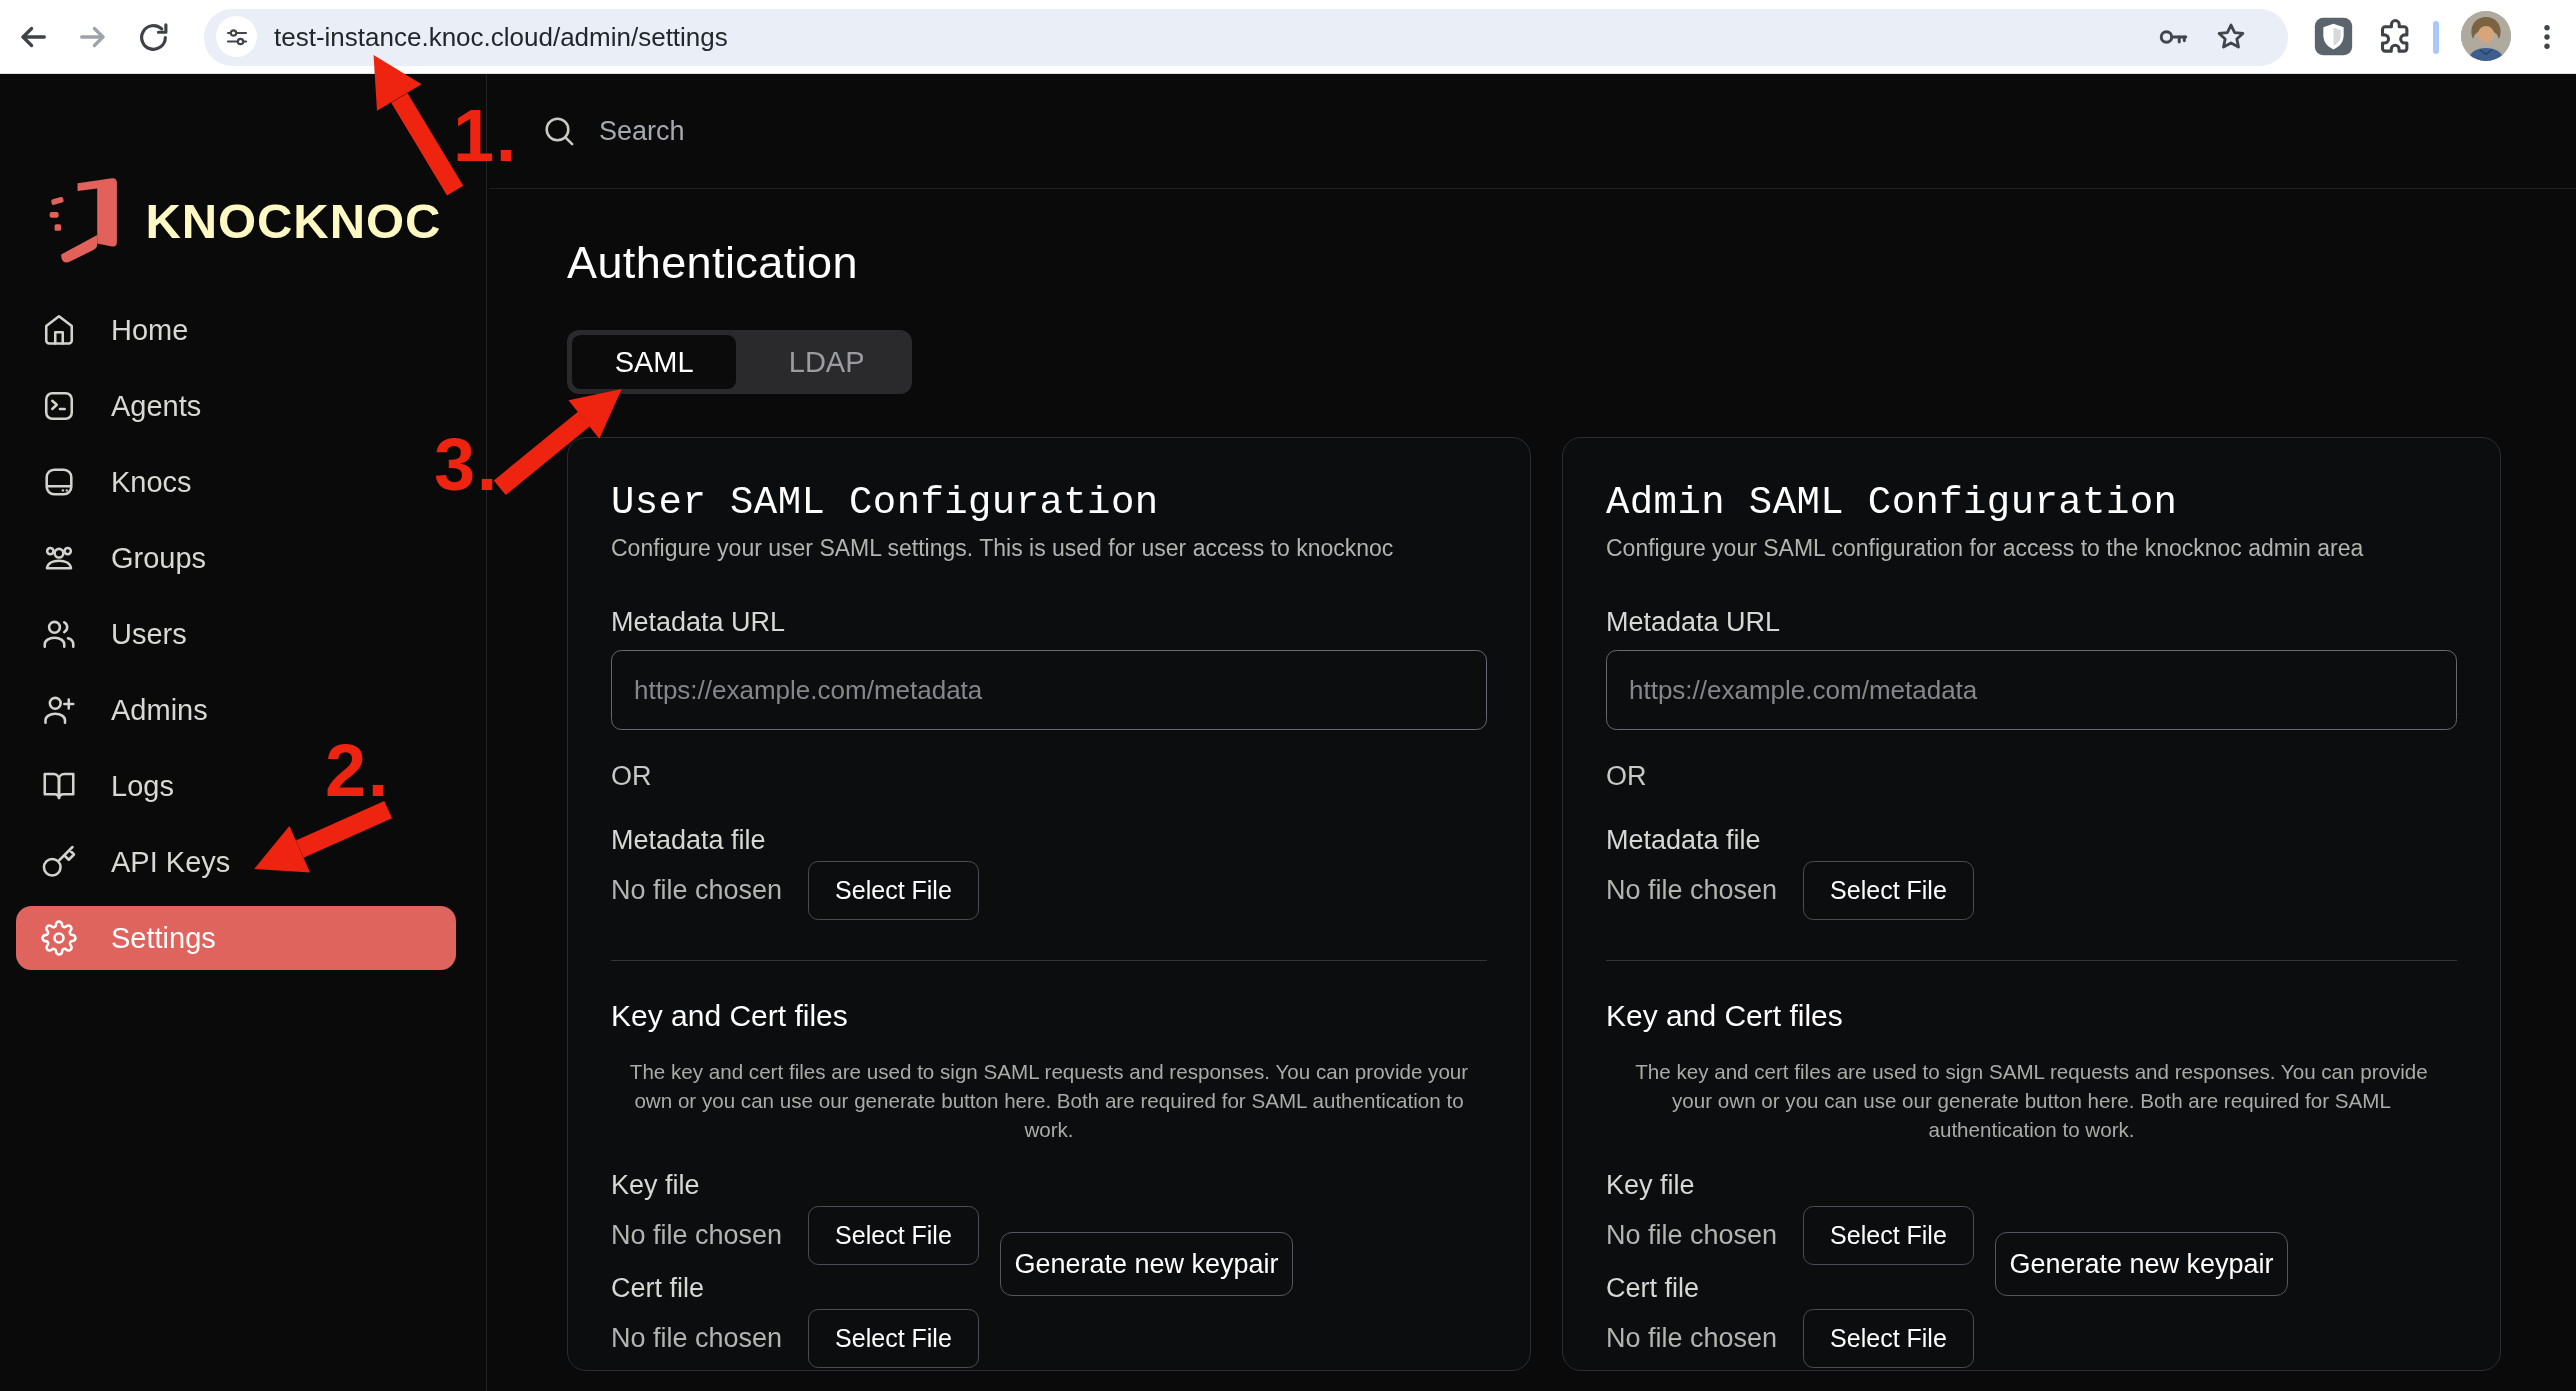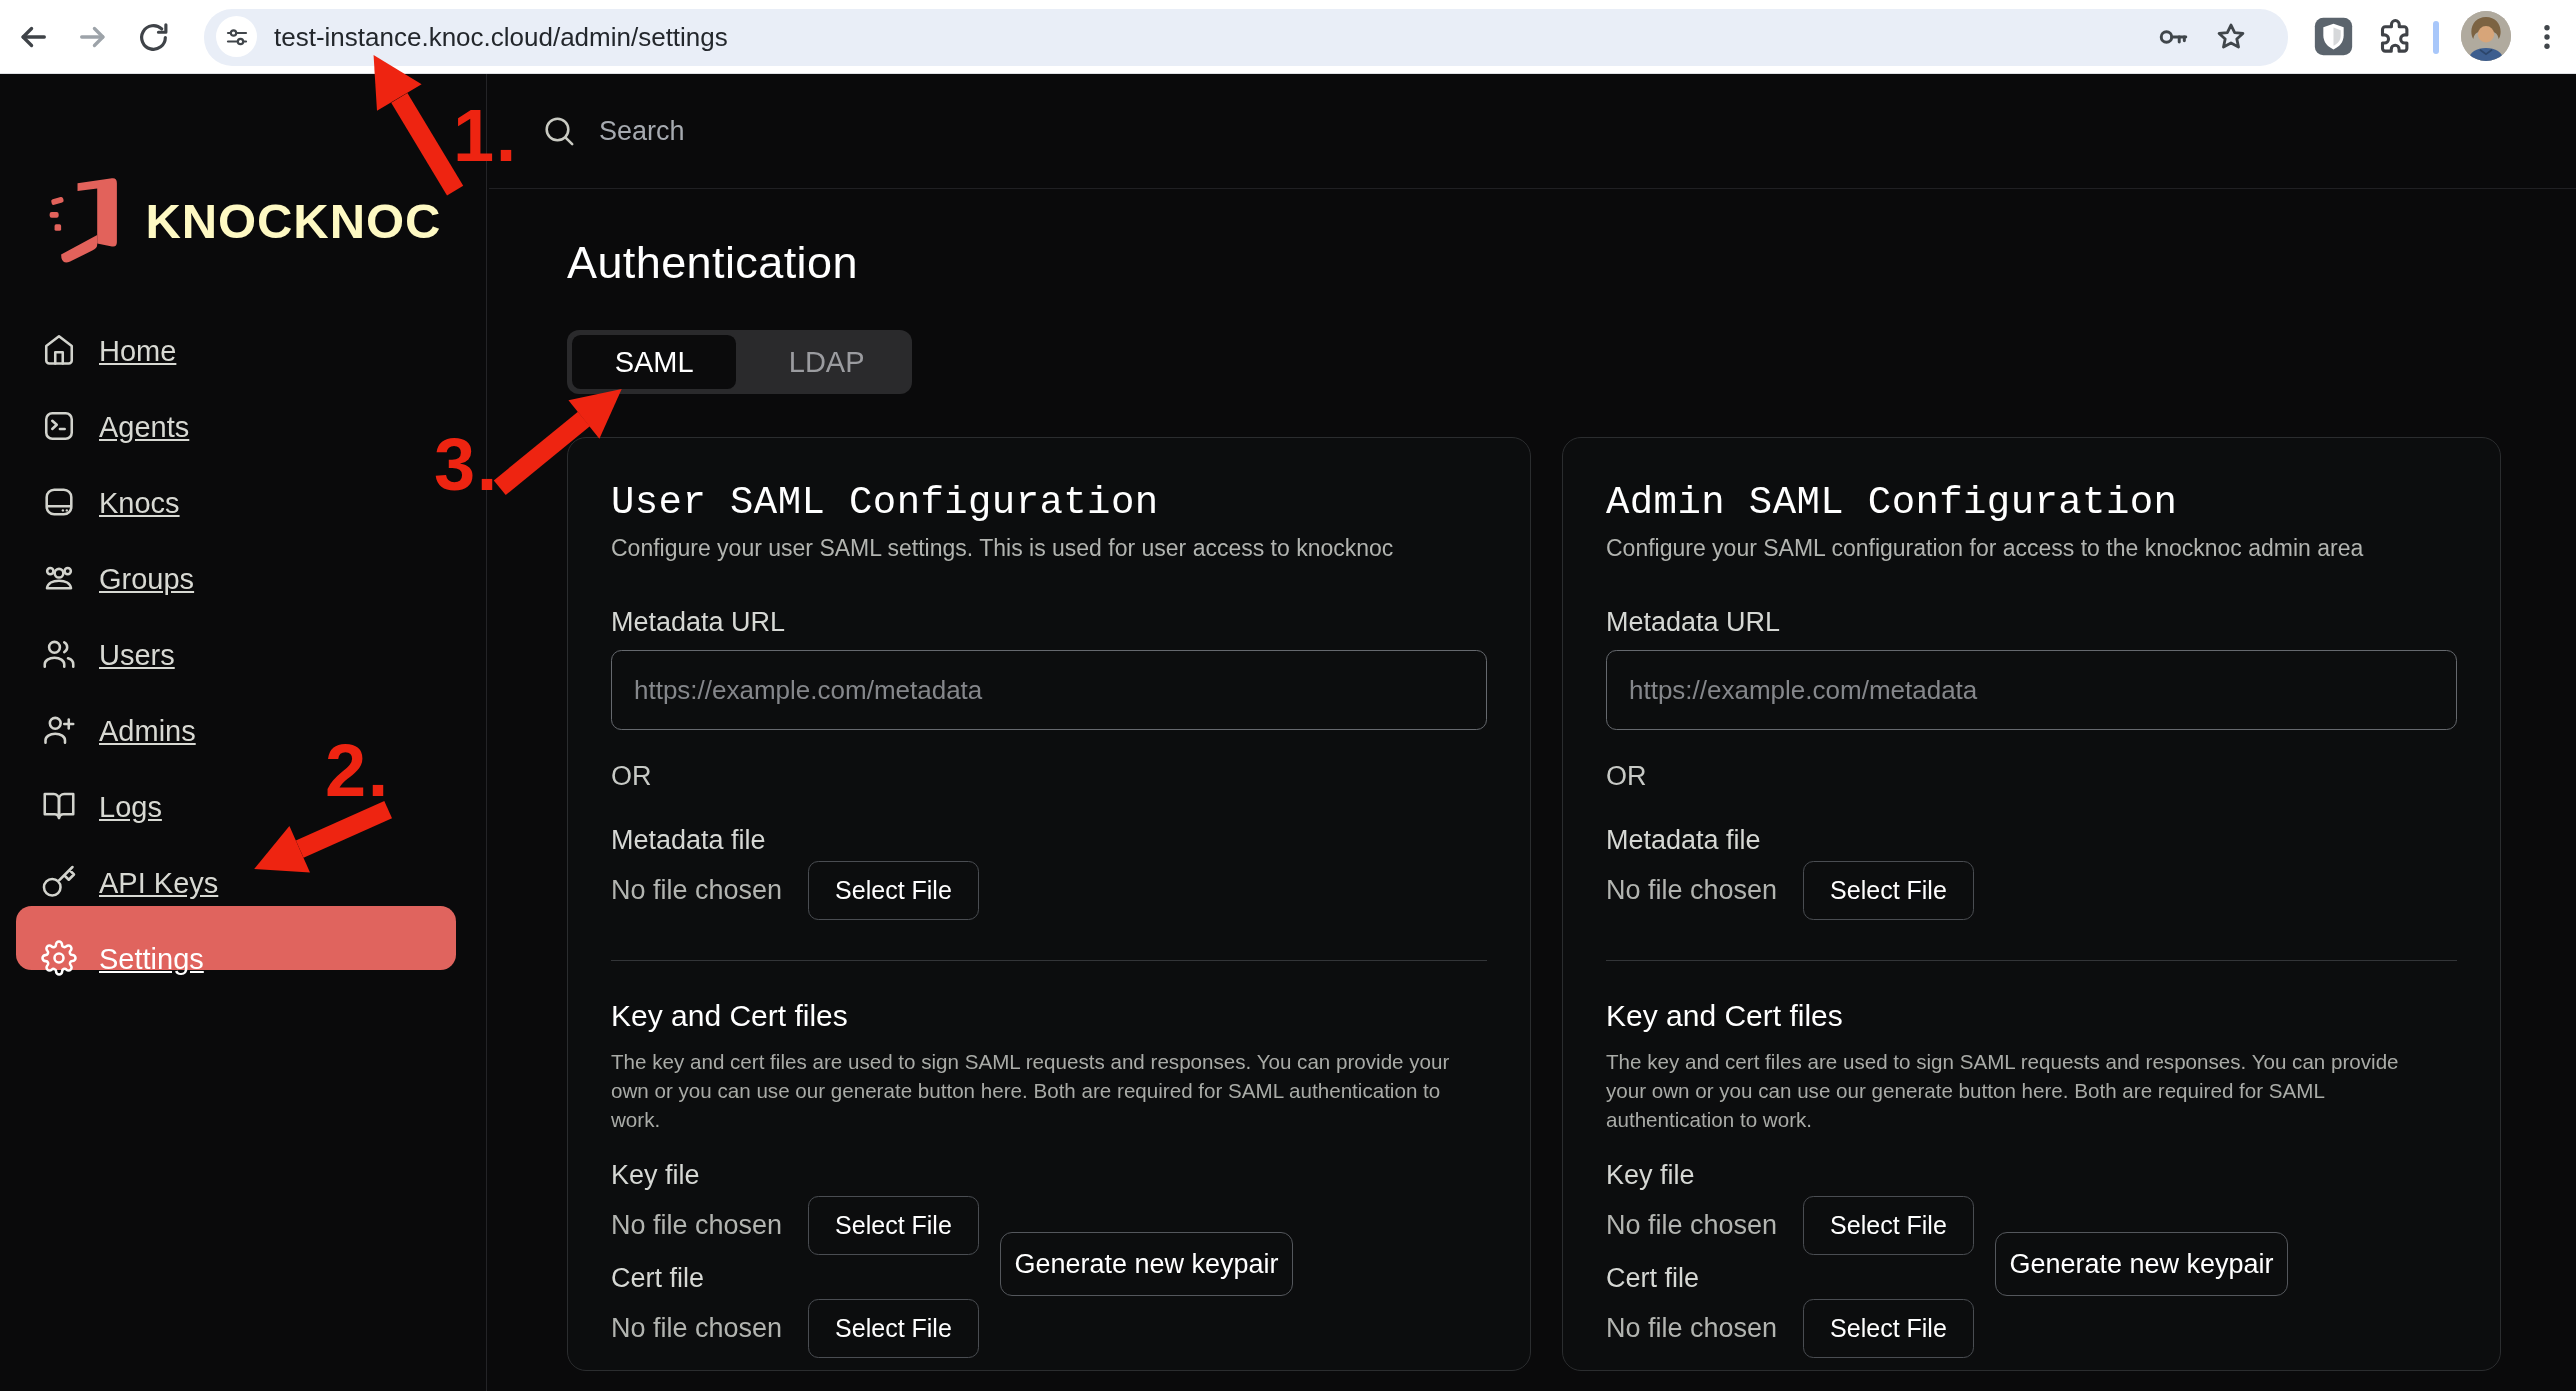--- a/index.html
+++ b/index.html
@@ -47,22 +47,22 @@
 
   
   .sidebar {
     position:absolute; left:0; top:74px; bottom:0; width:487px;
     background:#0a0a0b; border-right:1.7px solid #242427; z-index:2;
   }
   .logo { position:absolute; left:48px; top:100px; display:flex; align-items:center; gap:15.5px; }
   .logo-text { color:#fef9c3; font-size:49px; font-weight:700; letter-spacing:0.9px; }
   .nav { position:absolute; left:0; top:218px; right:1.7px; }
   .nav-item {
-    position:relative; height:76px; display:flex; align-items:flex-end;
-    padding-left:41px; gap:22px; color:#d8d9d3; font-size:29px; cursor:default;text-decoration:underline;
+    position:relative; height:76px; display:flex; align-items:center;
+    padding-left:41px; gap:34px; color:#d8d9d3; font-size:29px; cursor:default;
   }
   .nav-item .ico { width:36px; height:36px; position:relative; }
   .nav-item .lbl { position:relative; }
   .nav-item.active { color:#ffffff; }
   .nav-item.active .hl {
     position:absolute; left:16.3px; top:6px; bottom:6px; width:440px;
     background:#e0645e; border-radius:15.5px;
   }
 
   
@@ -112,21 +112,21 @@
   .fld-cert { margin-top:7px; font-size:27px; color:#d6d8d4; }
   .filerow { margin-top:3.4px; display:flex; align-items:center; gap:26px; height:62px; }
   .nofile { font-size:27px; color:#b2b4b0; white-space:nowrap; }
   .btn {
     height:59px; padding:0 26px; border:1.7px solid #4a4d52; border-radius:10.3px;
     background:transparent; color:#ffffff; font-size:25px; font-family:Liberation Sans, sans-serif;
     white-space:nowrap;
   }
   .hr { margin-top:38px; border:none; border-top:1.7px solid #333538; }
   .kc-title { margin-top:38px; font-size:30px; font-weight:500; color:#ffffff; }
-  .kc-desc { margin-top:14px; }
+  .kc-desc { margin-top:24px;text-align:center; }
   .kc-line { font-size:20.6px; color:#a9aba7; line-height:29px; white-space:nowrap; }
   .gen-btn {
     position:absolute; left:432px; top:794px; width:293px; height:64px;
     border:1.7px solid #54575c; border-radius:12px; background:transparent;
     color:#ffffff; font-size:27px; font-family:inherit;
     display:flex; align-items:center; justify-content:center;
   }
 
   
   .annot-svg { position:absolute; left:0; top:0; z-index:60; pointer-events:none; }

